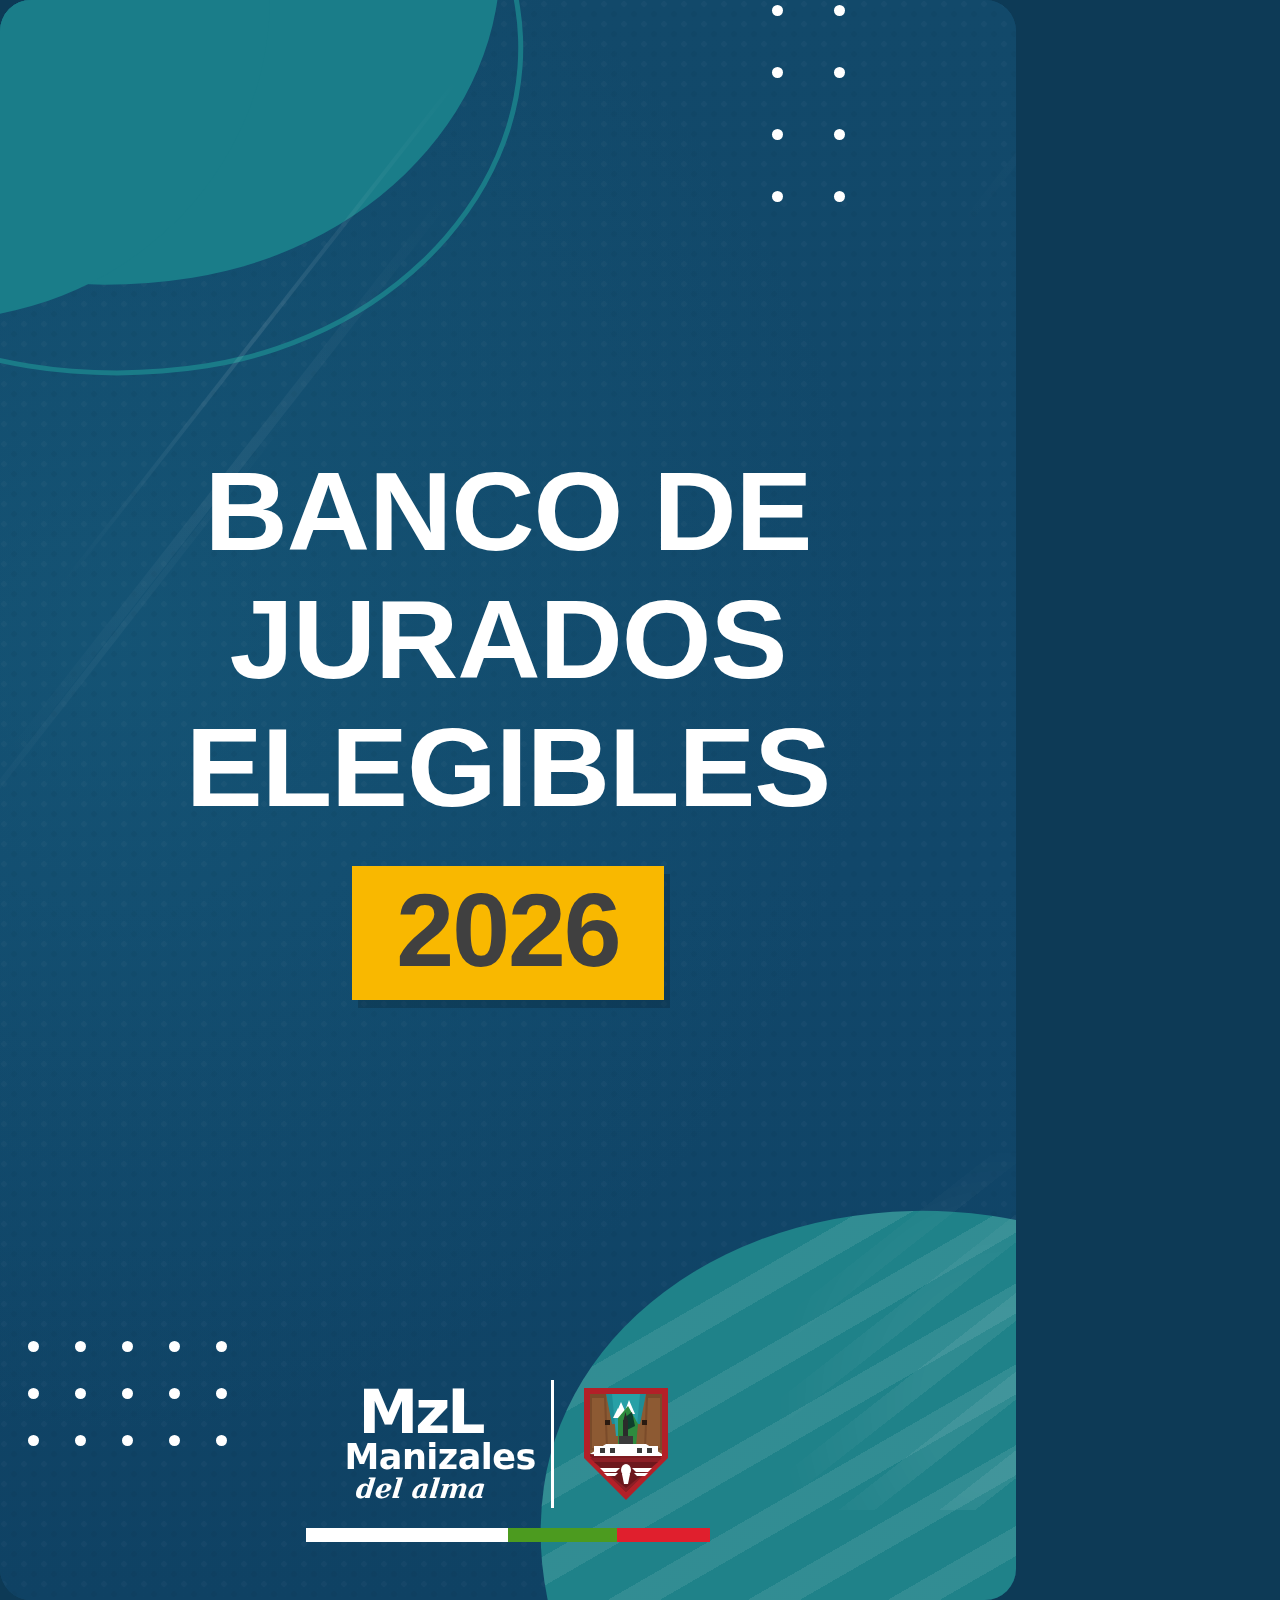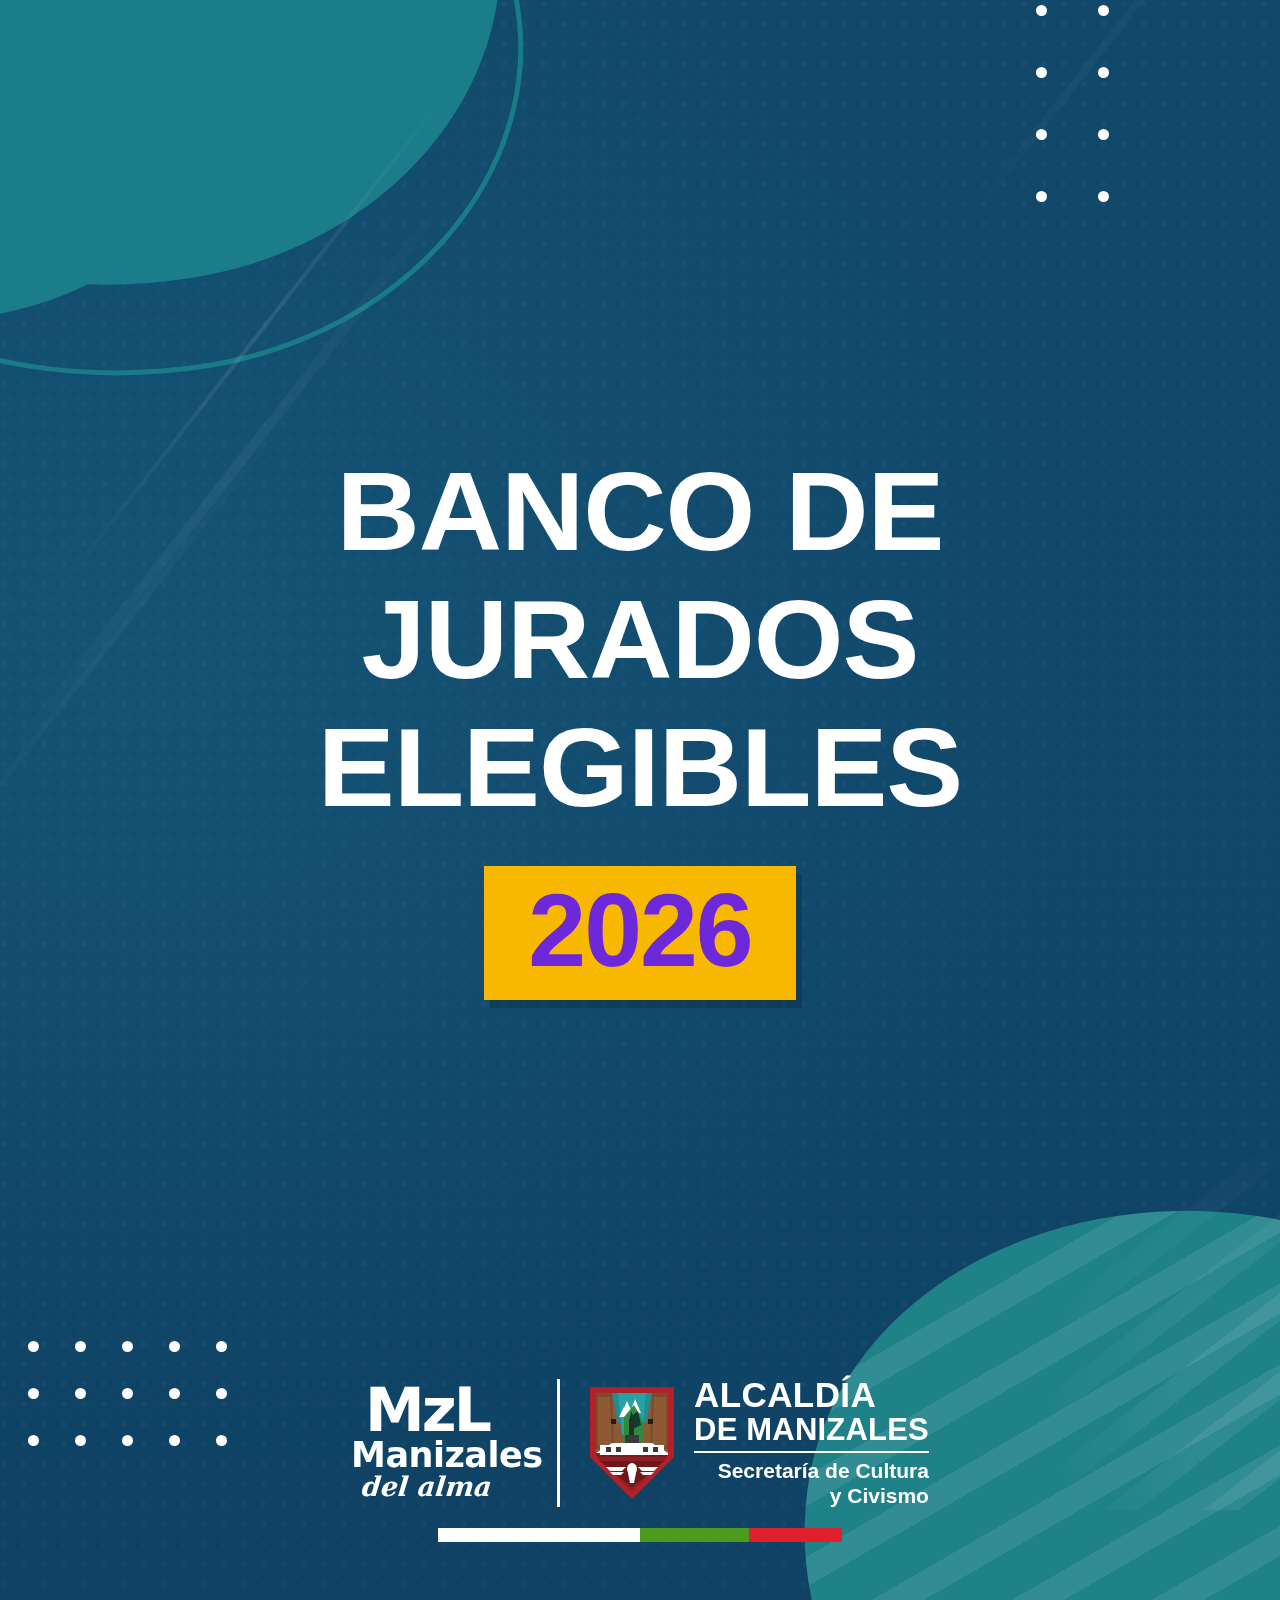--- a/index.html
+++ b/index.html
@@ -1,22 +1,23 @@
 <!DOCTYPE html>
 <html><head>
 <meta charset="utf-8">
 <style>
   html,body{margin:0;padding:0;background:#0d3a56;}
   *{box-sizing:border-box;}
   #poster{
     position:relative;
-    width:1280px;height:1600px;
+    width:1016px;height:1600px;
     overflow:hidden;
     background:#114869;
     font-family:"Liberation Sans",sans-serif;
+    border-radius:31px;
   }
 
   
   .tex{
     position:absolute;inset:0;
     background-image:
       radial-gradient(circle at 4px 4px, rgba(255,255,255,.022) 2.6px, transparent 3px),
       radial-gradient(circle at 14px 14px, rgba(0,0,0,.030) 2.6px, transparent 3px);
     background-size:20px 20px,20px 20px;
     pointer-events:none;
@@ -110,21 +111,21 @@
     text-align:center;
   }
   .yearbox{
     display:inline-block;
     background:#F9B800;
     padding:8px 44px 14px 44px;
     box-shadow:6px 8px 0 rgba(0,0,0,.17);
   }
   .yearbox span{
     display:block;
-    color:#6d28d9;
+    color:#404040;
     font-weight:bold;
     font-size:104px;
     line-height:112px;
     letter-spacing:-2px;
     font-family:"Liberation Sans",sans-serif;
   }
 
   
   .footer{
     position:absolute;left:0;right:0;bottom:92px;
@@ -291,27 +292,20 @@
 
         <path d="M20 84 H40 L36 88 H24 Z" fill="#ffffff"></path>
         <path d="M52 84 H72 L68 88 H56 Z" fill="#ffffff"></path>
         <path d="M24 89 H38 L35 92 H27 Z" fill="#ffffff"></path>
         <path d="M54 89 H68 L65 92 H57 Z" fill="#ffffff"></path>
 
         <ellipse cx="46" cy="86" rx="5" ry="6" fill="#ffffff"></ellipse>
         <path d="M42 90 H50 L48 100 H44 Z" fill="#ffffff"></path>
       </svg>
 
-      <div class="alctxt">
-        <div class="l1">ALCALDÍA</div>
-        <div class="l2">DE MANIZALES</div>
-        <div class="rule"></div>
-        <div class="l3">Secretaría de Cultura</div>
-        <div class="l4">y Civismo</div>
-      </div>
 
     </div>
   </div>
 
   <div class="tricolor">
     <i class="tri-w"></i>
     <i class="tri-g"></i>
     <i class="tri-r"></i>
   </div>
 

